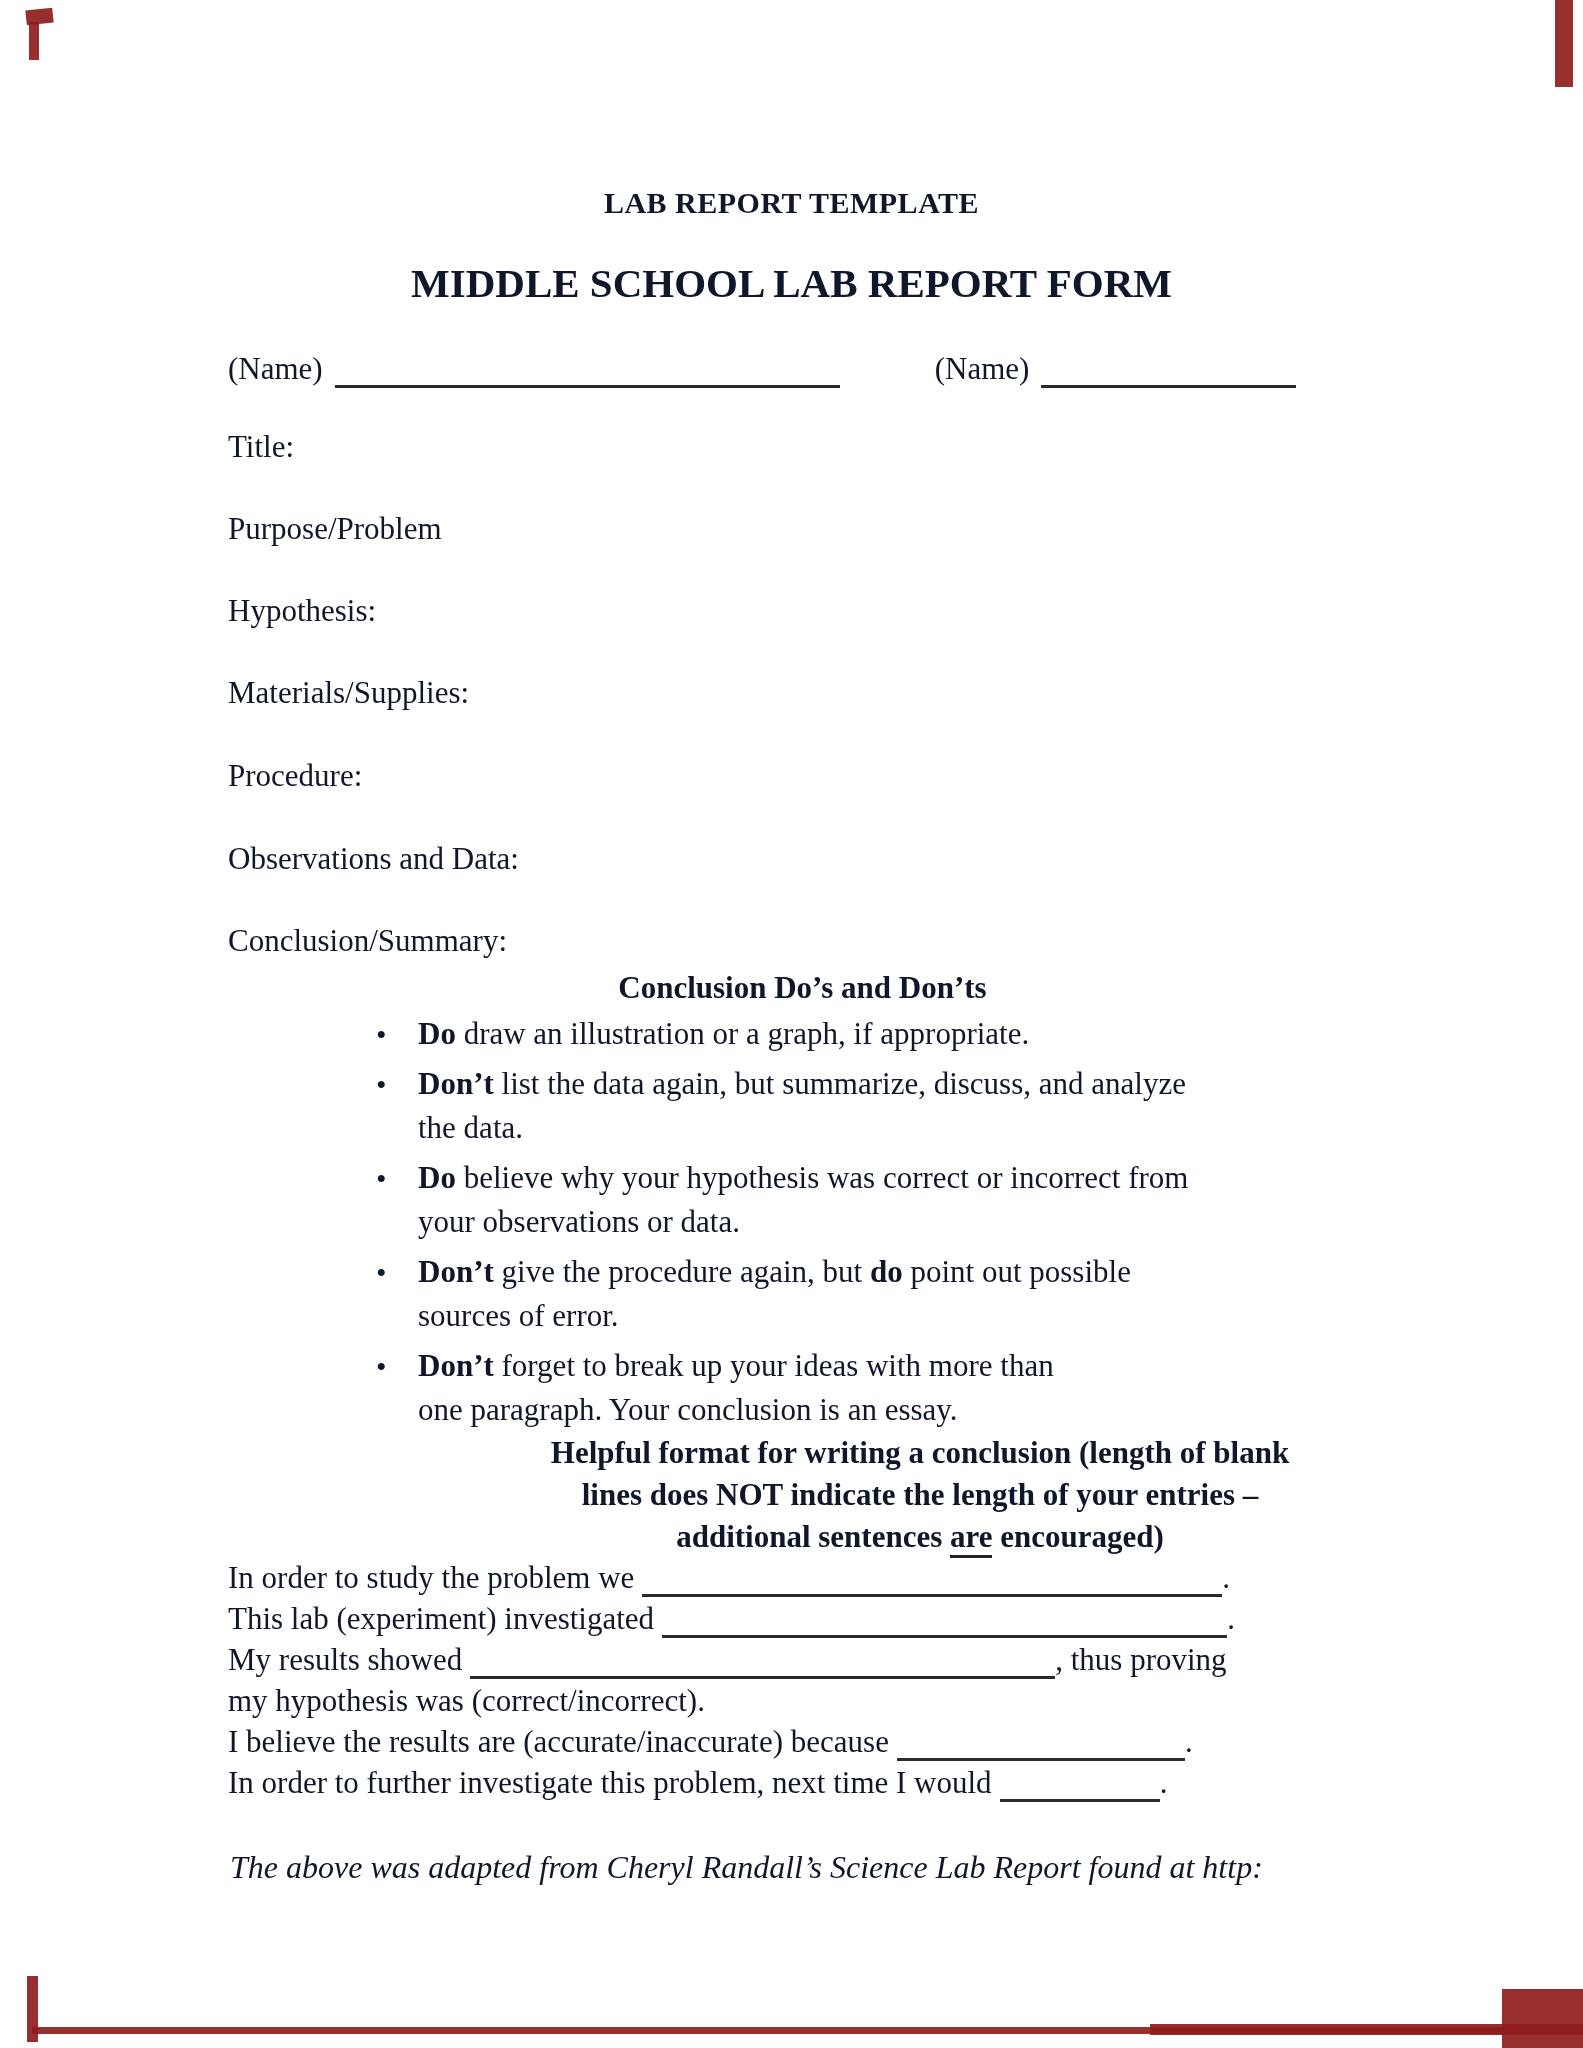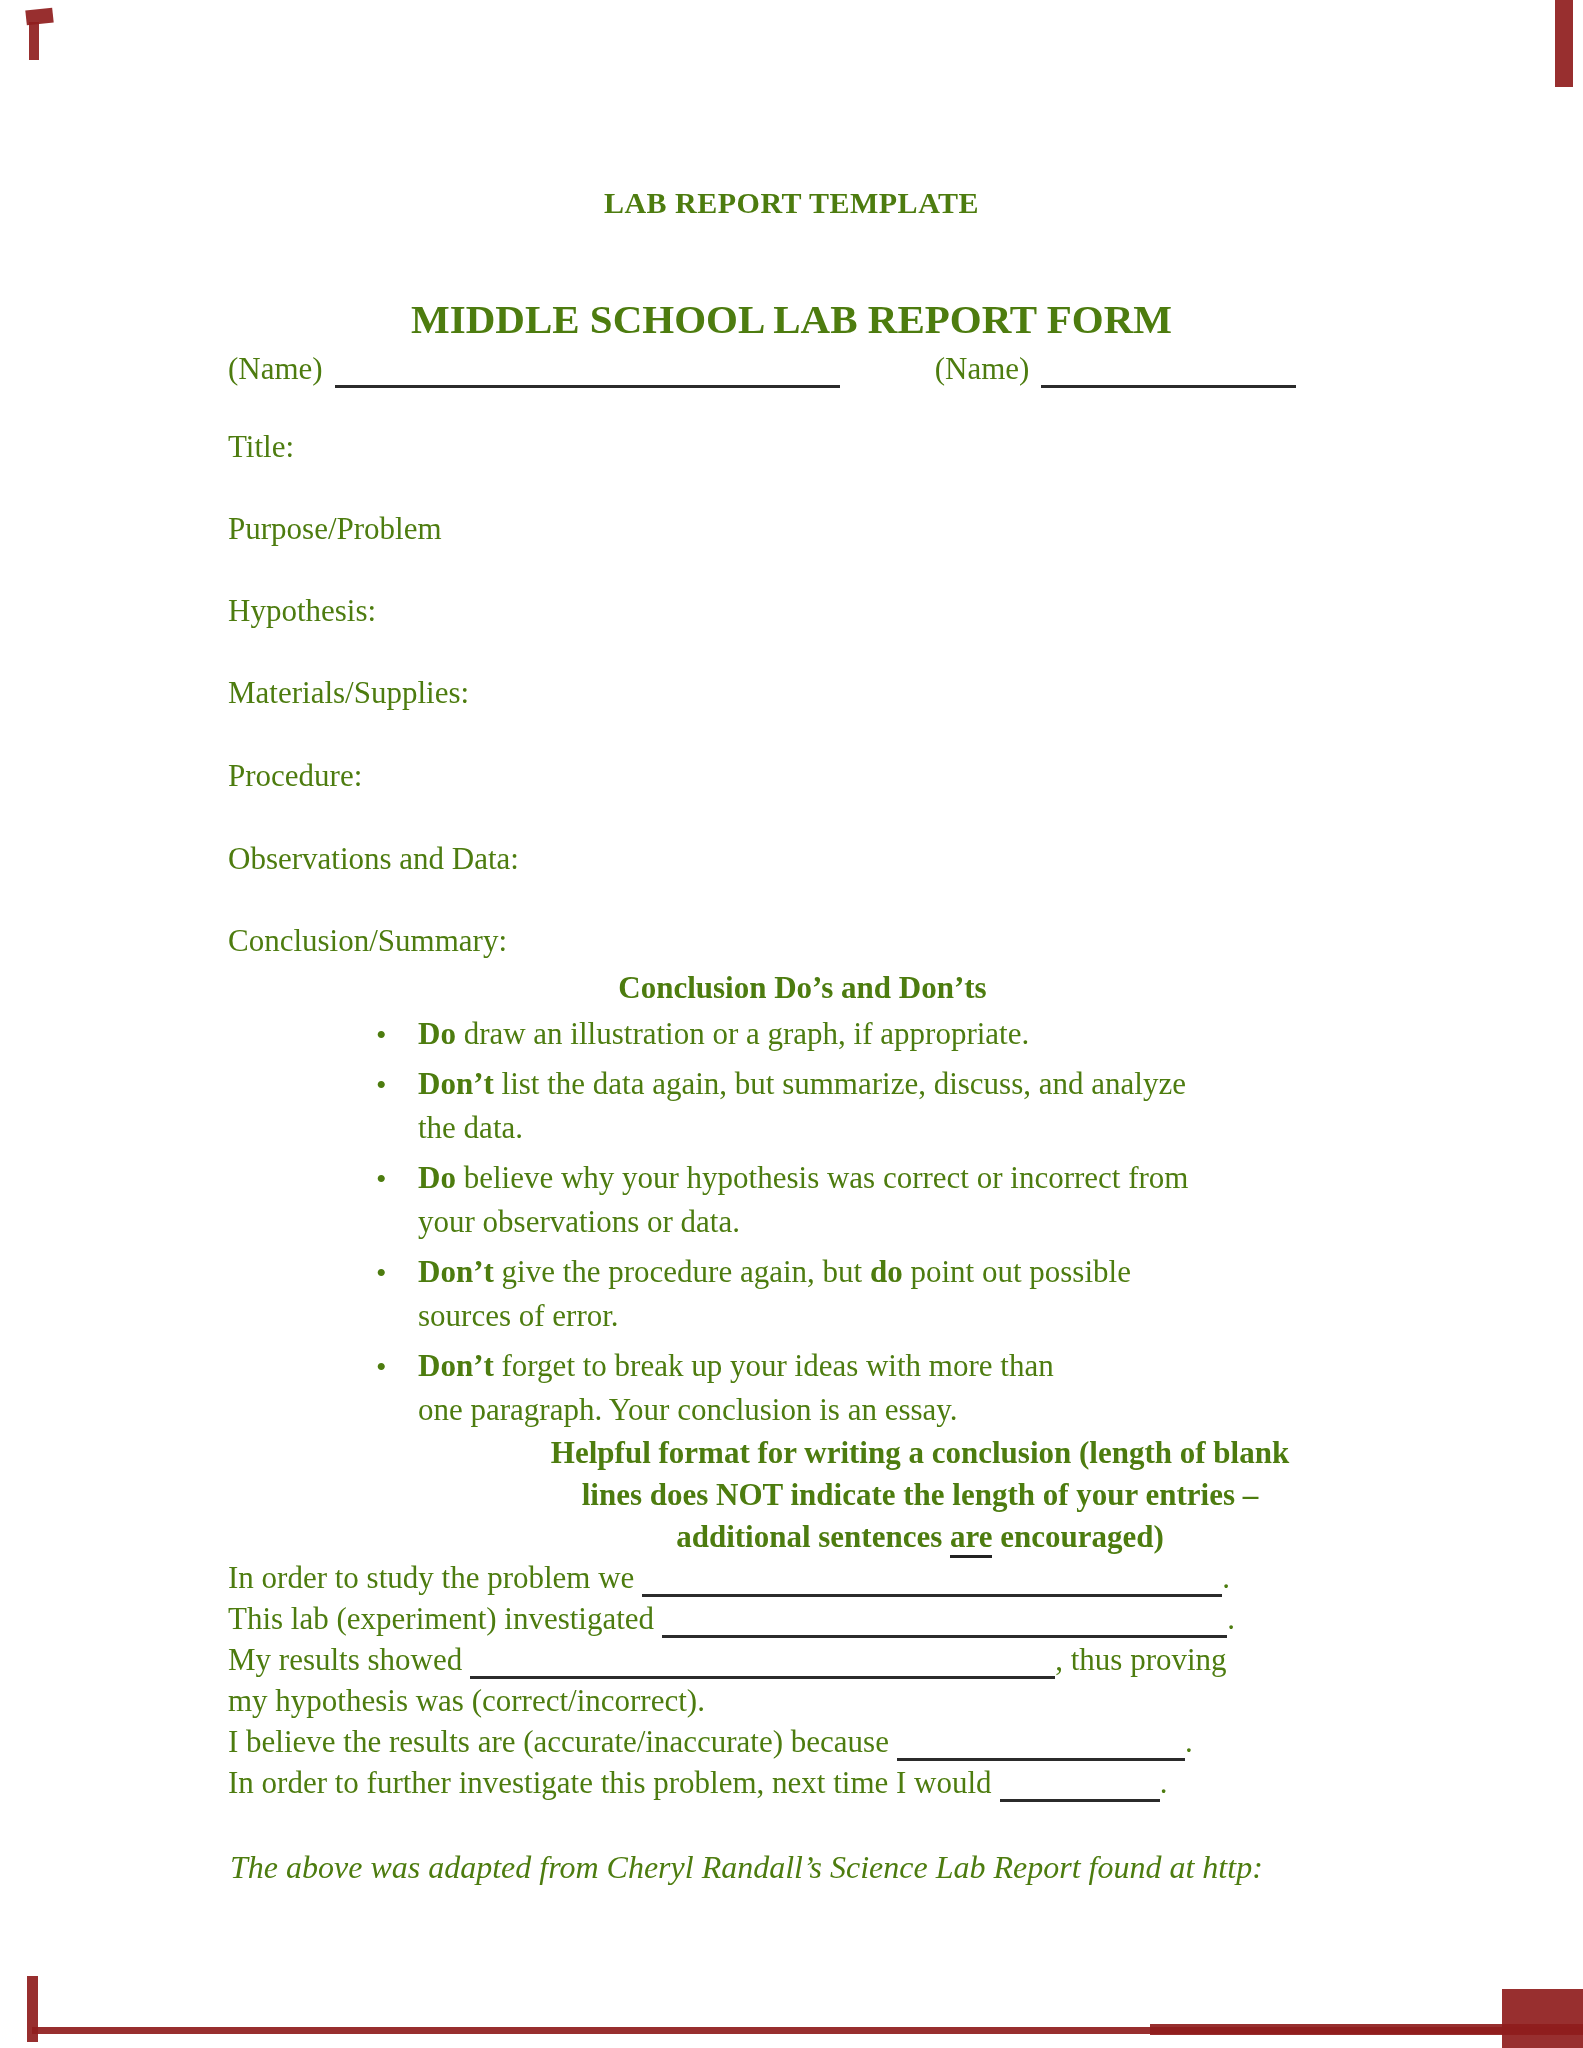--- a/index.html
+++ b/index.html
@@ -1,36 +1,36 @@
 <!DOCTYPE html>
 <html><head>
 <meta charset="utf-8">
 <style>
   html,body{margin:0;padding:0;background:#e8e8e8;}
   .page{
     position:relative;
     width:1583px;height:2048px;
     margin:0 auto;
     background:#ffffff;
-    color:#4d7c0f;
+    color:#0f172a;
     font-family:"Liberation Serif", serif;
     overflow:hidden;
   }
   .abs{position:absolute;}
 
   .kicker{
     left:0;right:0;top:186px;
     text-align:center;
     font-size:30px;font-weight:bold;
     letter-spacing:.5px;
   }
   .main-title{
     left:0;right:0;top:259px;
     text-align:center;
-    font-size:41px;font-weight:bold;margin-top:36px;
+    font-size:41px;font-weight:bold;
   }
 
   .body-text{font-size:31px;line-height:36px;}
 
   .fill{
     display:inline-block;
     height:1.1em;
     border-bottom:3px solid #2b2b2b;
     margin-bottom:-0.28em;
   }

